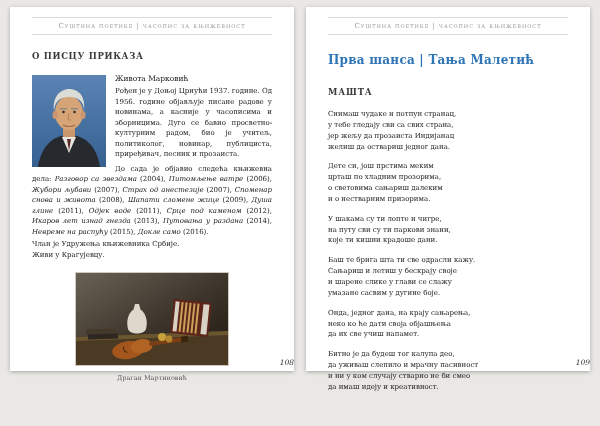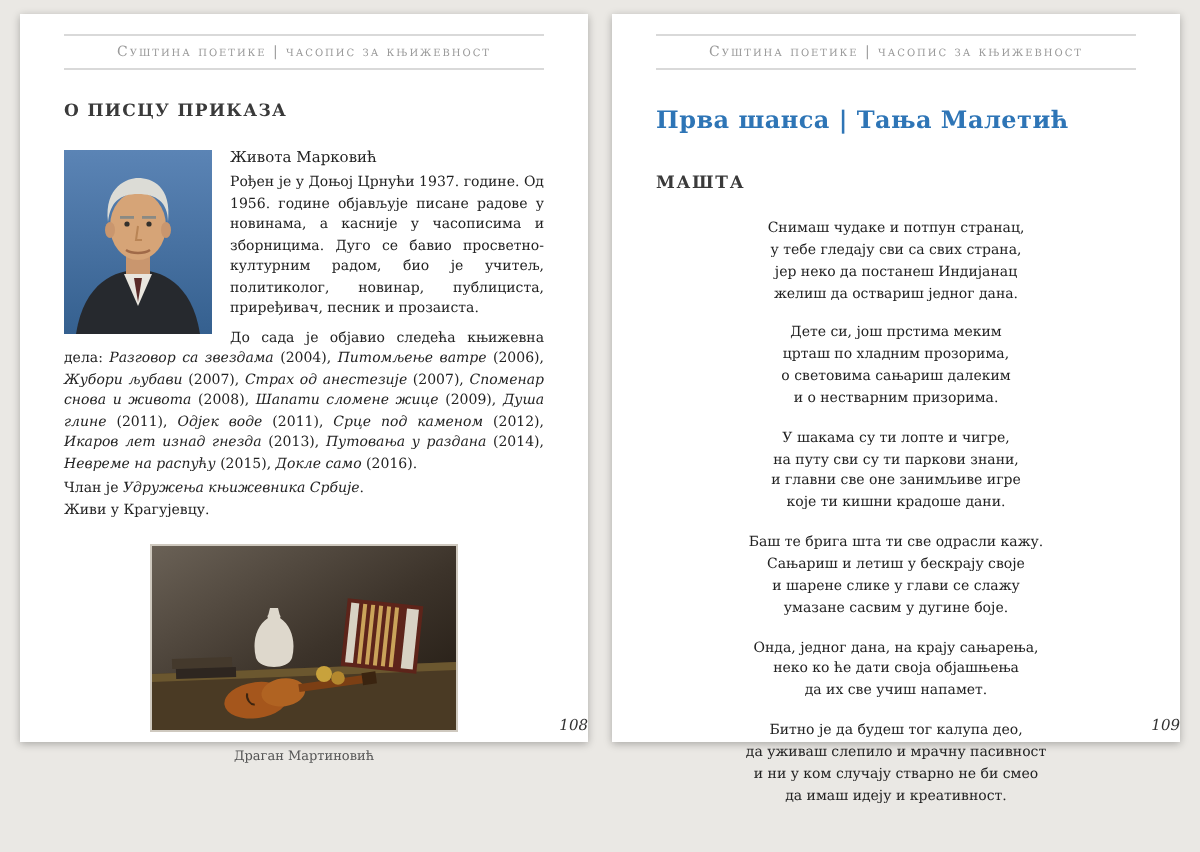--- a/index.html
+++ b/index.html
@@ -37,38 +37,38 @@
     color:#3a3a3a;
   }
   .bio-flow{margin-top:12px;font-size:7px;line-height:1.5;color:#222;text-align:justify;}
   .portrait{
     float:left;width:74px;height:92px;margin:2px 9px 4px 0;display:block;
   }
   .author-name{text-align:left;font-size:7.5px;margin-bottom:2px;color:#222;}
   .works-para{margin-top:4px;}
   .wtitle{font-style:italic;}
   .member-lines{font-size:7px;line-height:1.5;color:#222;margin-top:2px;}
-  .member-lines .ital{font-style:italic;margin-top:41px;}
+  .member-lines .ital{margin-top:41px;}
   .painting-wrap{margin-top:12px;text-align:center;}
   .painting{
     display:inline-block;width:152px;height:92px;border:1px solid #cfc9bf;
   }
   .painting-caption{font-size:6.5px;color:#555;margin-top:4px;text-align:center;}
   .pagenum{
     position:absolute;bottom:4px;left:0;width:100%;
     text-align:right;font-size:7.5px;font-style:italic;color:#333;
   }
   .rubric{
     margin-top:18px;font-size:12px;font-weight:bold;color:#2e75b6;
     letter-spacing:.02em;
   }
   .poem-title{
     margin-top:20px;font-size:8.5px;font-weight:bold;letter-spacing:.1em;color:#3a3a3a;
   }
-  .poem{margin-top:12px;font-size:7px;line-height:1.55;color:#222;text-align:center;}
+  .poem{margin-top:12px;font-size:7px;line-height:1.55;color:#222;}
   .stanza{margin-bottom:9px;}
 </style>
 </head>
 <body>
 
 <div class="canvas">
 
   <div class="page left">
     <div class="running-head">Суштина поетике | часопис за књижевност</div>
 
@@ -173,33 +173,32 @@
     <div class="running-head">Суштина поетике | часопис за књижевност</div>
 
     <div class="rubric">Прва шанса | Тања Малетић</div>
 
     <div class="poem-title">МАШТА</div>
 
     <div class="poem" id="poem">
         <div class="stanza">
           <div>Снимаш чудаке и потпун странац,</div>
           <div>у тебе гледају сви са свих страна,</div>
-          <div>јер неко да постанеш Индијанац</div>
+          <div>јер жељу да прозаиста Индијанац</div>
           <div>желиш да оствариш једног дана.</div>
         </div>
         <div class="stanza">
           <div>Дете си, још прстима меким</div>
           <div>црташ по хладним прозорима,</div>
           <div>о световима сањариш далеким</div>
           <div>и о нестварним призорима.</div>
         </div>
         <div class="stanza">
           <div>У шакама су ти лопте и чигре,</div>
           <div>на путу сви су ти паркови знани,</div>
-          <div>и главни све оне занимљиве игре</div>
           <div>које ти кишни крадоше дани.</div>
         </div>
         <div class="stanza">
           <div>Баш те брига шта ти све одрасли кажу.</div>
           <div>Сањариш и летиш у бескрају своје</div>
           <div>и шарене слике у глави се слажу</div>
           <div>умазане сасвим у дугине боје.</div>
         </div>
         <div class="stanza">
           <div>Онда, једног дана, на крају сањарења,</div>

